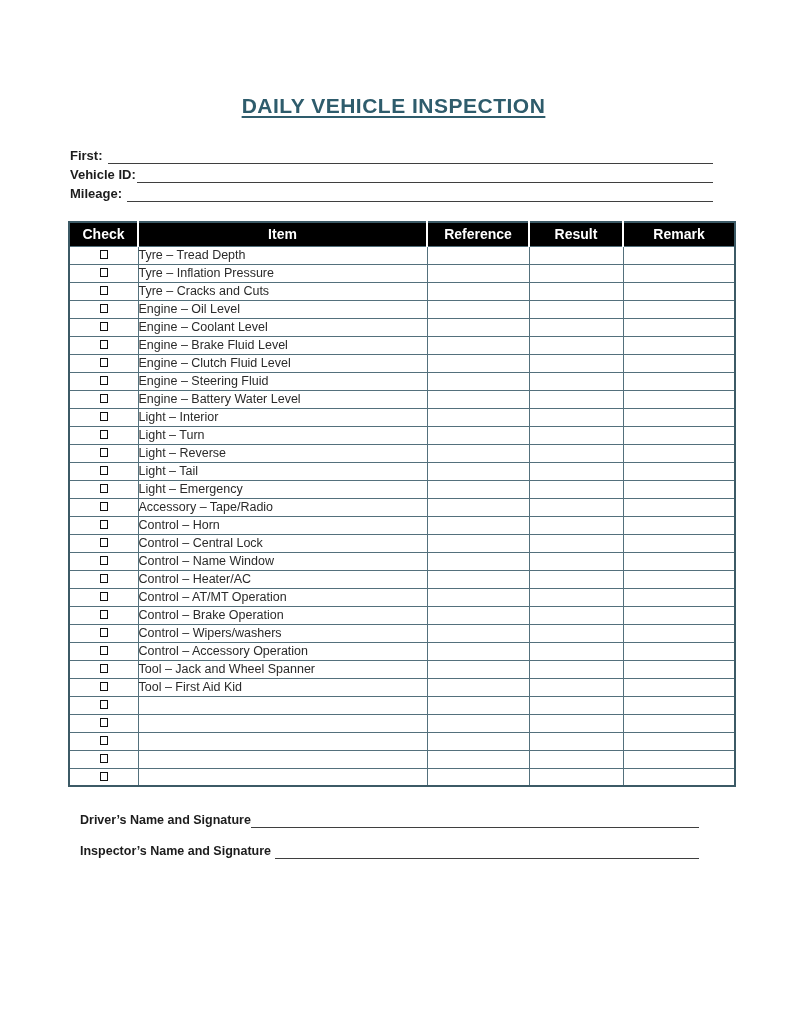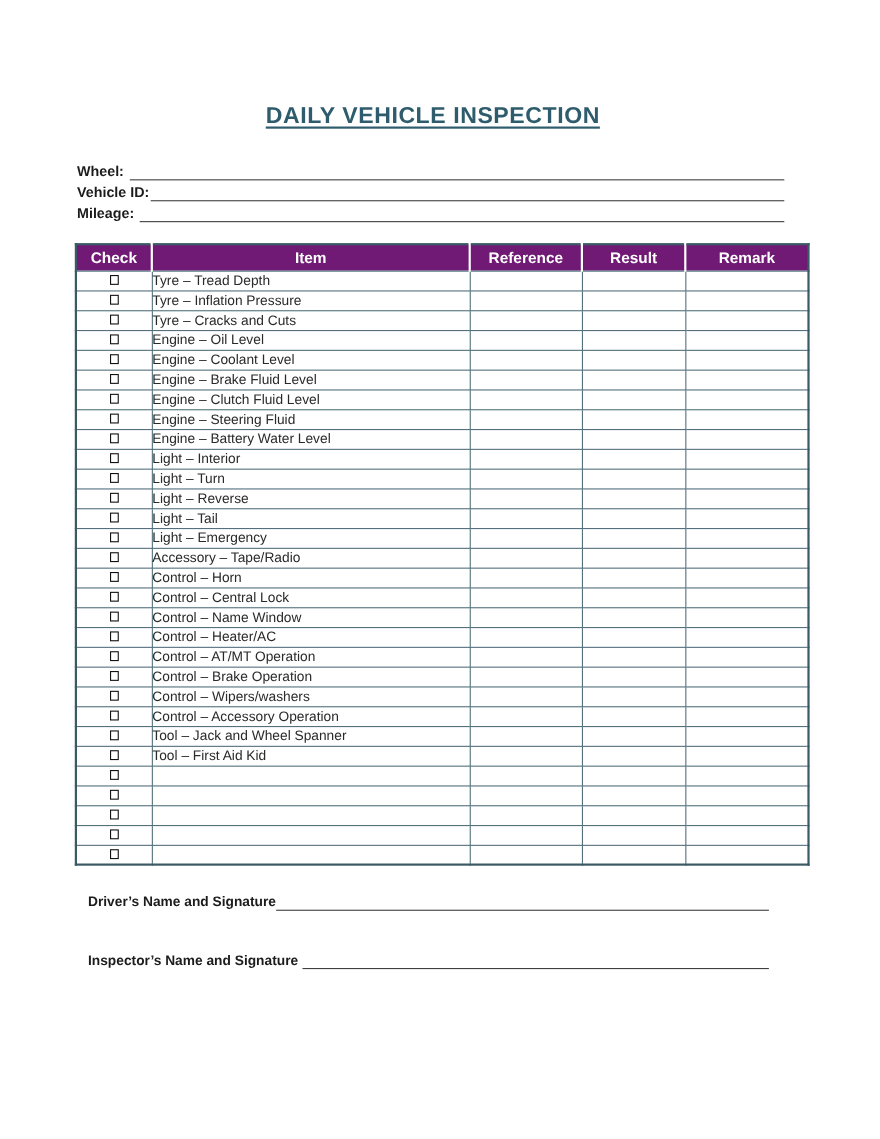--- a/index.html
+++ b/index.html
@@ -52,21 +52,21 @@
   .field-line.tight { margin-left: 1px; }
   
   table.inspection {
     border-collapse: collapse;
     table-layout: fixed;
     width: 666px;
     margin: 19px 0 0 68px;
     border: 2px solid #3c5a66;
   }
   table.inspection th {
-    background: #701a75;
+    background: #000000;
     color: #ffffff;
     font-weight: bold;
     font-size: 14px;
     height: 24px;
     text-align: center;
     border-left: 2px solid #ffffff;
     padding: 0;
   }
   table.inspection th:first-child { border-left: none; }
   table.inspection td {
@@ -86,21 +86,21 @@
     vertical-align: middle;
     margin-top: -2px;
   }
   
   .sig-block { margin: 24px 88px 0 80px; }
   .sig-row {
     display: flex;
     align-items: flex-end;
     height: 17px;
   }
-  .sig-row + .sig-row { margin-top: 36px; }
+  .sig-row + .sig-row { margin-top: 14px; }
   .sig-label {
     font-weight: bold;
     font-size: 12.5px;
     white-space: nowrap;
     line-height: 15px;
   }
   .sig-line {
     flex: 1;
     border-bottom: 1.5px solid #3f3f3f;
     height: 13px;
@@ -109,21 +109,21 @@
 </style>
 </head>
 <body>
 
 <div class="page">
 
   <div class="title">DAILY VEHICLE INSPECTION</div>
 
   <div class="fields">
     <div class="field-row">
-      <span class="field-label">Wheel:</span>
+      <span class="field-label">First:</span>
       <span class="field-line"></span>
     </div>
     <div class="field-row">
       <span class="field-label">Vehicle ID:</span>
       <span class="field-line tight"></span>
     </div>
     <div class="field-row">
       <span class="field-label">Mileage:</span>
       <span class="field-line"></span>
     </div>

